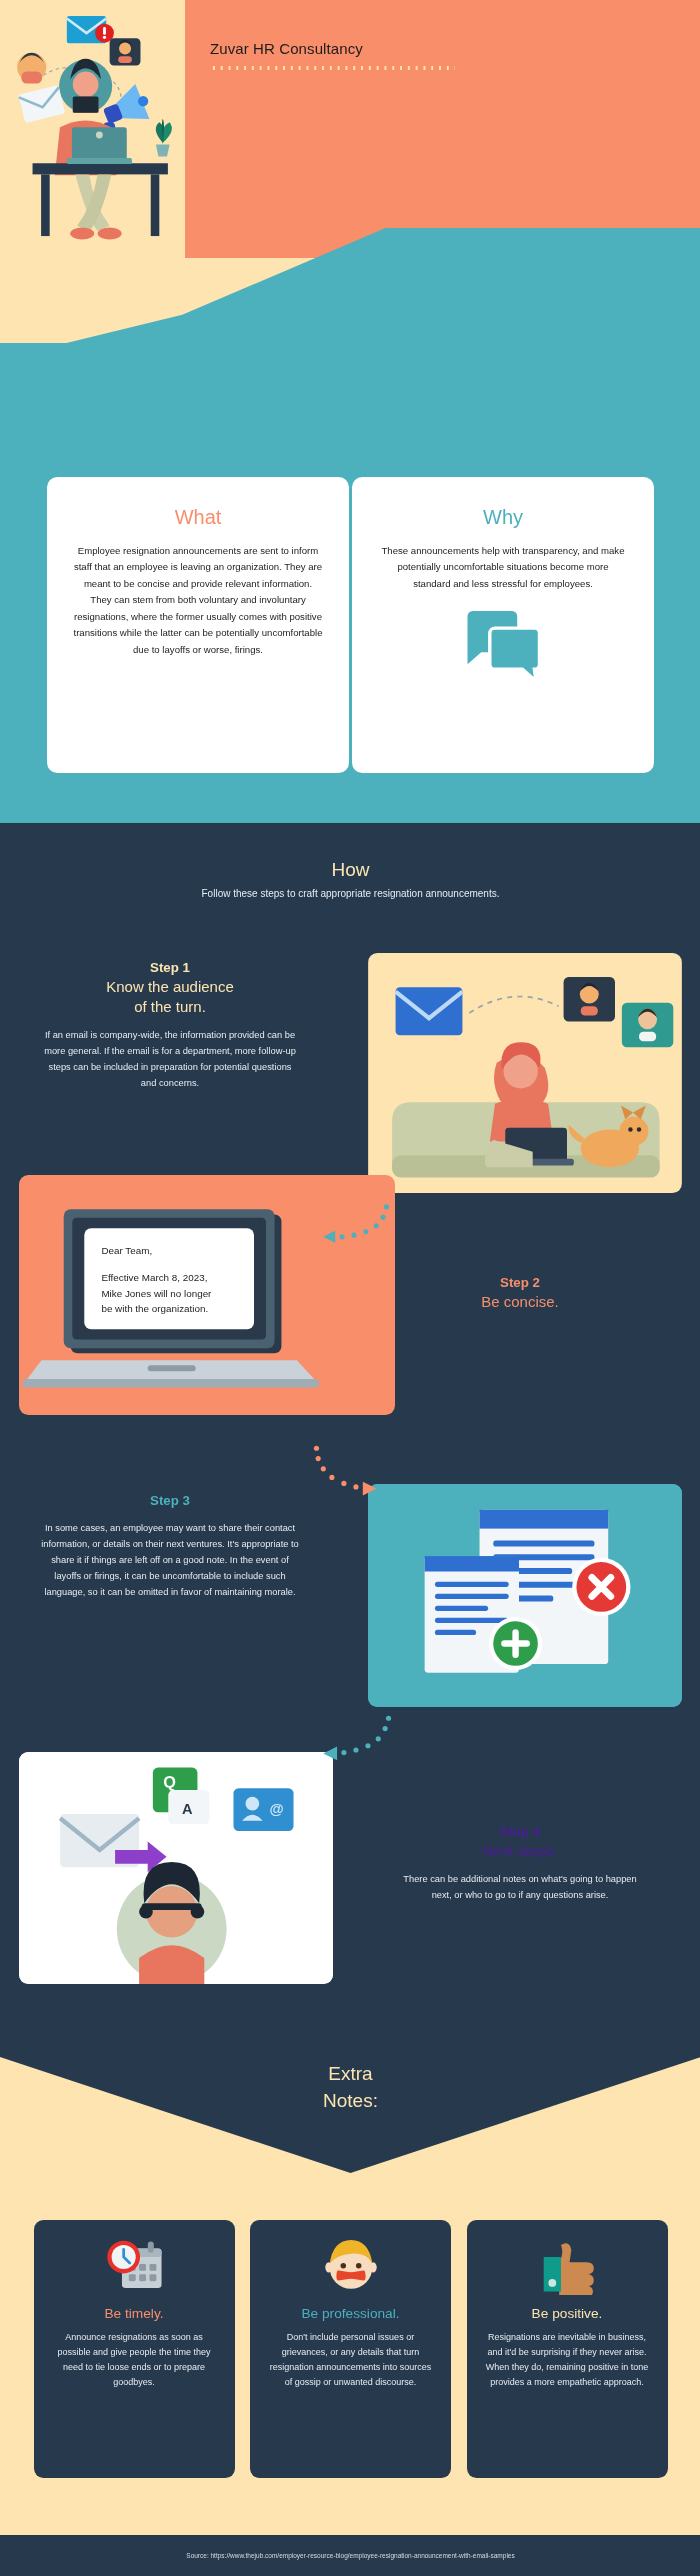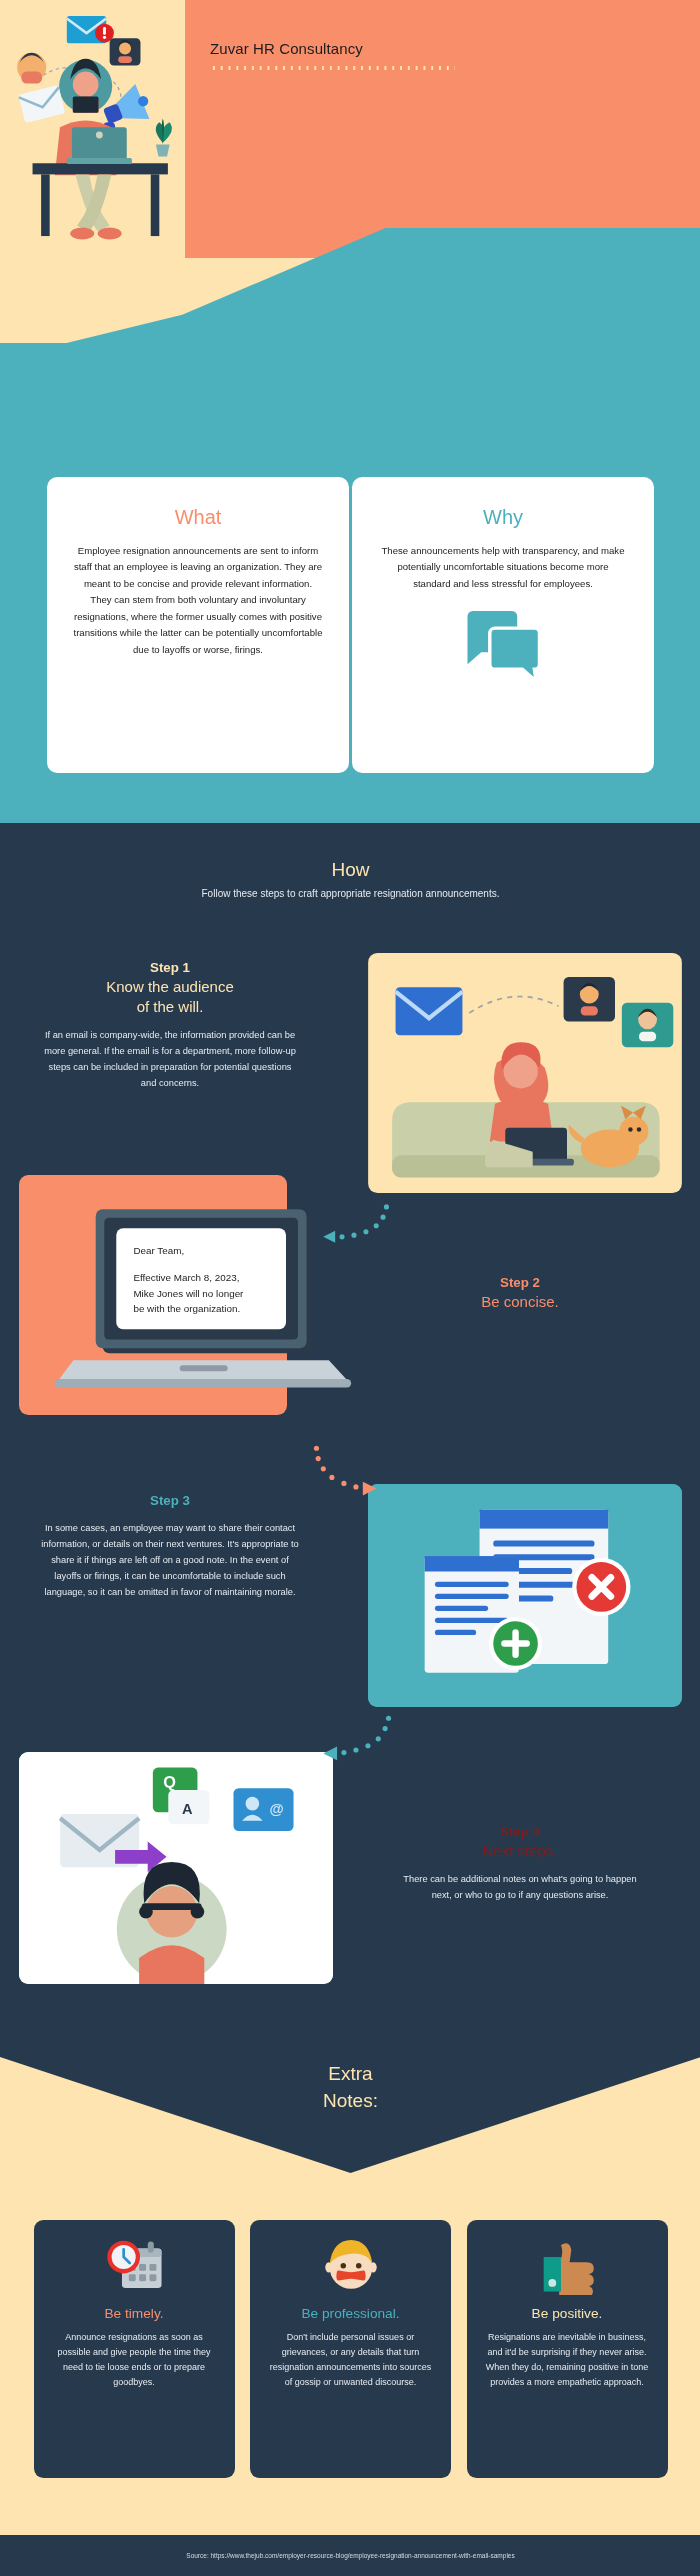--- a/index.html
+++ b/index.html
@@ -131,21 +131,21 @@
 
   .step-block { position: absolute; z-index: 4; width: 302px; text-align: center; }
   .step-block .num { font-size: 13.3px; font-weight: 700; line-height: 1.45; }
   .step-block .head { font-size: 15px; font-weight: 400; line-height: 1.33; }
   .step-block .body {
     font-size: 9.3px; line-height: 1.72; color: #e7ecf1; margin-top: 11px;
   }
   .c-cream  { color: #fde4b0; }
   .c-orange { color: #f98e6b; }
   .c-teal   { color: #4cb0bd; }
-  .c-white  { color: #7f1d1d; text-align: center; }
+  .c-white  { color: #4c1d95; text-align: center; }
 
   .step-img { position: absolute; border-radius: 9.4px; overflow: hidden; z-index: 4; }
 
   
   .conn { position: absolute; z-index: 5; }
 
   
   .band-cream {
     position: absolute;
     top: 1915px; left: 0;
@@ -304,21 +304,21 @@
 
   <div class="how-head">
     <h2>How</h2>
     <p>Follow these steps to craft appropriate resignation announcements.</p>
   </div>
 
   <div class="step-block" style="top:958px; left:19px;">
     <div class="num c-cream">Step 1</div>
     <div class="head c-cream">
       <div>Know the audience</div>
-      <div>of the will.</div>
+      <div>of the turn.</div>
     </div>
     <div class="body" style="padding:0 24px;">If an email is company-wide, the information provided can be more general. If the email is for a department, more follow-up steps can be included in preparation for potential questions and concerns.</div>
   </div>
 
   <div class="step-img" style="top:953px; left:368px; width:314px; height:240px;">
     <svg width="314" height="240" viewBox="0 0 366 280">
       <rect width="366" height="280" fill="#fde4b0"></rect>
 
       <g>
         <rect x="32" y="40" width="78" height="56" rx="5" fill="#2f6fd0"></rect>
@@ -366,21 +366,21 @@
       <circle cx="100" cy="8" r="3"></circle>
         <circle cx="96" cy="20" r="3"></circle>
       <circle cx="88" cy="30" r="3"></circle>
         <circle cx="76" cy="37" r="3"></circle>
       <circle cx="62" cy="41" r="3"></circle>
         <circle cx="48" cy="43" r="3"></circle>
       <path d="M40 36 L26 43 L40 50 Z"></path>
     </g>
   </svg>
 
-  <div class="laptop-card" style="top:1175px; left:19px; width:268px; height:240px;padding-left:32px;">
+  <div class="laptop-card" style="top:1175px; left:19px; width:376px; height:240px;">
     <svg width="314" height="240" viewBox="0 0 366 280">
 
       <rect x="60" y="46" width="246" height="162" rx="8" fill="#2b3a4a"></rect>
       <rect x="52" y="40" width="246" height="162" rx="8" fill="#4a6172"></rect>
       <rect x="62" y="50" width="226" height="142" rx="5" fill="#2b3a4a"></rect>
       <rect x="76" y="62" width="198" height="118" rx="8" fill="#ffffff"></rect>
       <text x="96" y="92" font-family="Liberation Sans, sans-serif" font-size="11.5" fill="#1d1d1d">Dear Team,</text>
       <text x="96" y="124" font-family="Liberation Sans, sans-serif" font-size="11.5" fill="#1d1d1d">Effective March 8, 2023,</text>
       <text x="96" y="142" font-family="Liberation Sans, sans-serif" font-size="11.5" fill="#1d1d1d">Mike Jones will no longer</text>
       <text x="96" y="160" font-family="Liberation Sans, sans-serif" font-size="11.5" fill="#1d1d1d">be with the organization.</text>

